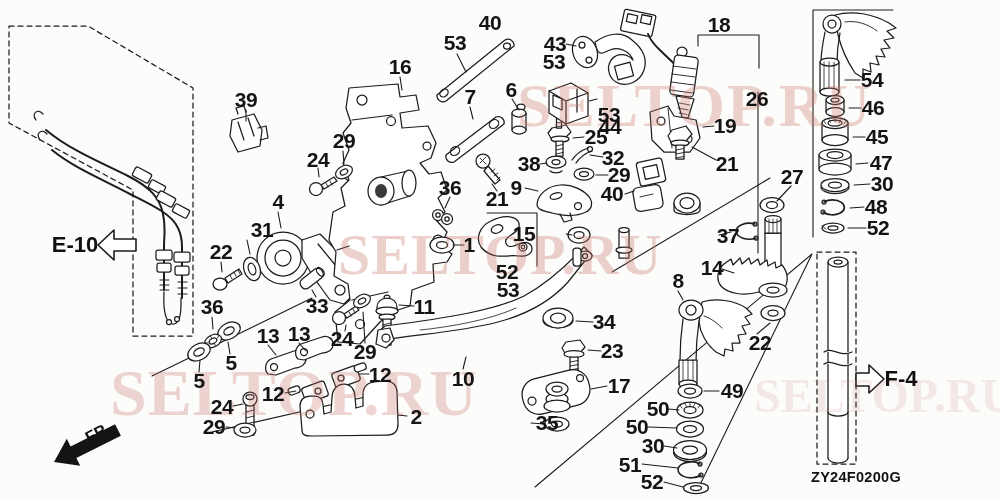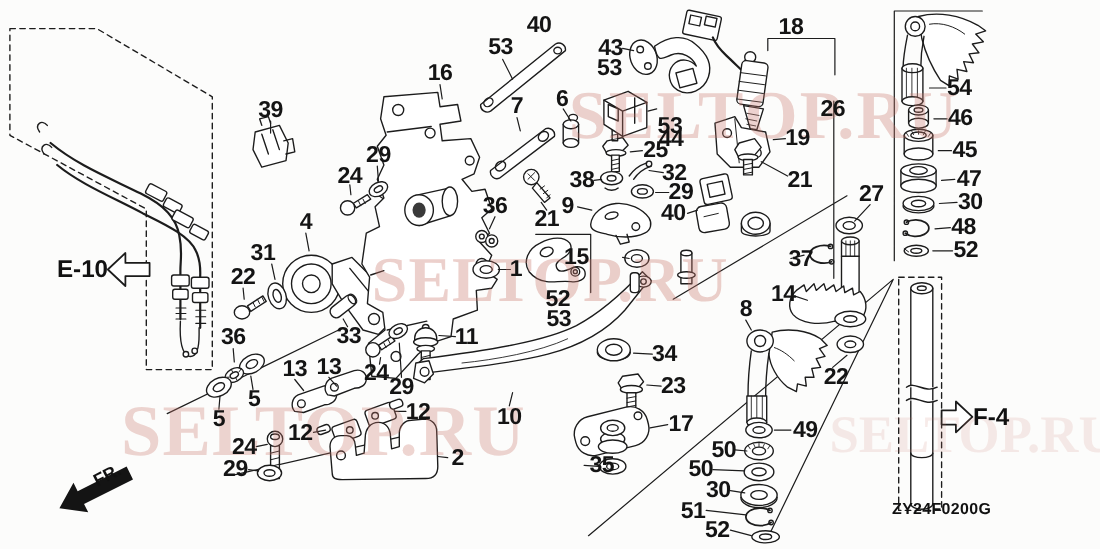--- a/index.html
+++ b/index.html
@@ -521,21 +521,21 @@
       <div class="plabel" style="left: 344px; top: 141px;">29</div>
       <div class="plabel" style="left: 450px; top: 188px;">36</div>
       <div class="plabel" style="left: 497px; top: 199px;">21</div>
       <div class="plabel" style="left: 524px; top: 234px;">15</div>
       <div class="plabel" style="left: 469px; top: 245px;">1</div>
       <div class="plabel" style="left: 507px; top: 272px;">52</div>
       <div class="plabel" style="left: 508px; top: 290px;">53</div>
       <div class="plabel" style="left: 792px; top: 177px;">27</div>
       <div class="plabel" style="left: 708px; top: 236px; margin-left: 20px;">37</div>
       <div class="plabel" style="left: 278px; top: 202px;">4</div>
-      <div class="plabel" style="left: 239px; top: 230px;">31</div>
+      <div class="plabel" style="left: 262px; top: 230px;">31</div>
       <div class="plabel" style="left: 221px; top: 252px;">22</div>
       <div class="plabel" style="left: 317px; top: 306px;">33</div>
       <div class="plabel" style="left: 212px; top: 307px;">36</div>
       <div class="plabel" style="left: 231px; top: 363px;">5</div>
       <div class="plabel" style="left: 199px; top: 381px;">5</div>
       <div class="plabel" style="left: 342px; top: 339px;">24</div>
       <div class="plabel" style="left: 365px; top: 352px;">29</div>
       <div class="plabel" style="left: 268px; top: 336px;">13</div>
       <div class="plabel" style="left: 299px; top: 334px;">13</div>
       <div class="plabel" style="left: 273px; top: 394px;">12</div>
@@ -556,14 +556,14 @@
       <div class="plabel" style="left: 658px; top: 409px;">50</div>
       <div class="plabel" style="left: 637px; top: 427px;">50</div>
       <div class="plabel" style="left: 653px; top: 446px;">30</div>
       <div class="plabel" style="left: 630px; top: 465px;">51</div>
       <div class="plabel" style="left: 652px; top: 482px;">52</div>
     </div>
 
   <div class="ref" id="ref-left" style="left:75px;top:245px;">E-10</div>
   <div class="ref" id="ref-right" style="left:901px;top:379px;">F-4</div>
   <div class="ref" id="fr-label" style="left:98px;top:433px;">FR.</div>
-  <div class="ref" id="diagram-code" style="left:856px;top:463px;">ZY24F0200G</div>
+  <div class="ref" id="diagram-code" style="left:856px;top:477px;">ZY24F0200G</div>
 </div>
 
 </body></html>

